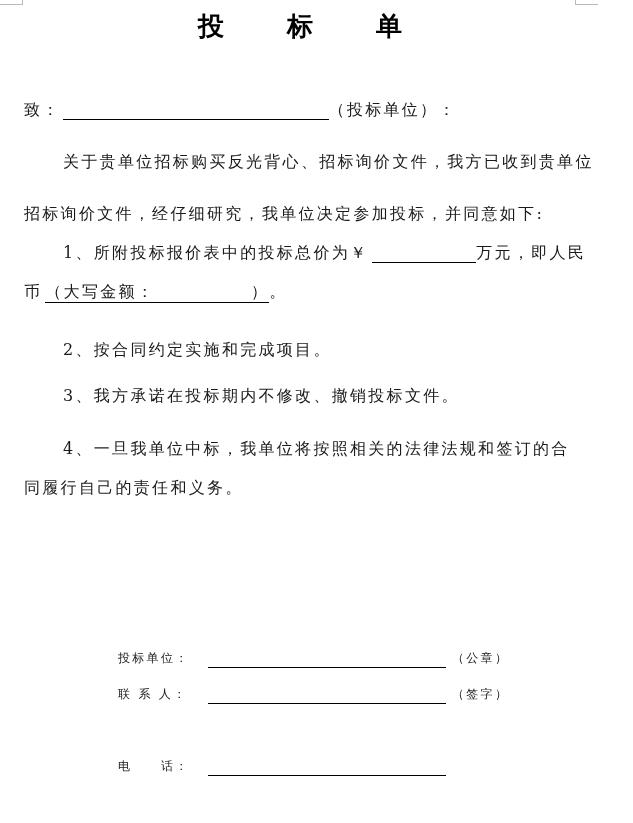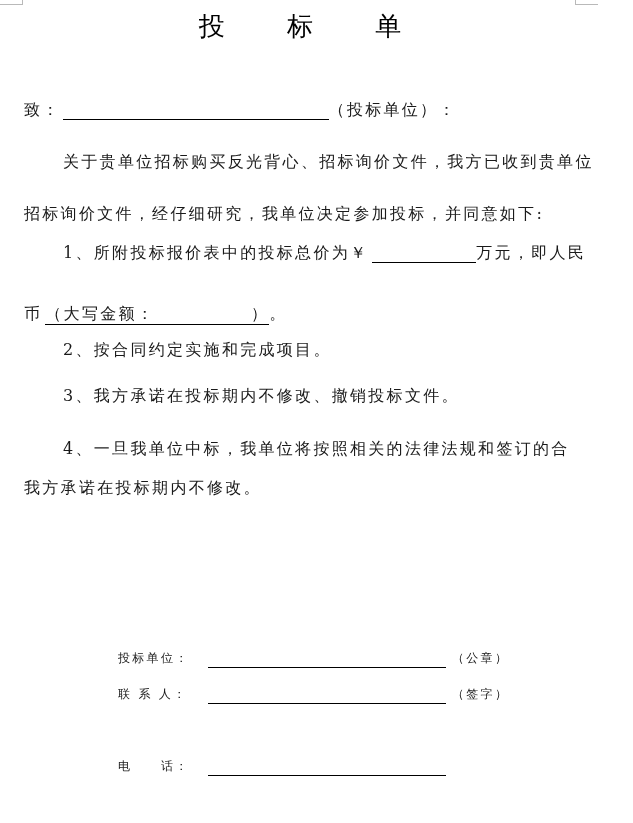--- a/index.html
+++ b/index.html
@@ -2,21 +2,21 @@
 <html><head>
 <meta charset="utf-8">
 <style>
   html, body { margin: 0; padding: 0; background: #ffffff; }
   body { width: 633px; height: 823px; position: relative; overflow: hidden;
          font-family: "DejaVu Serif", "Liberation Serif", serif; color: #1a1a1a; }
   .corner { position: absolute; border-color: #b9b9b9; border-style: solid; width: 22px; height: 4px; }
   .corner.tl { left: 0; top: 0; border-width: 0 1px 1px 0; }
   .corner.tr { left: 575px; top: 0; border-width: 0 0 1px 1px; }
   .title { position: absolute; top: 10px; left: 0; width: 600px; text-align: center;
-           font-size: 26px; font-weight: normal; letter-spacing: 27px; line-height: 32px; color: #000; padding-left: 27px; box-sizing: border-box; }
+           font-size: 26px; font-weight: bold; letter-spacing: 27px; line-height: 32px; color: #000; padding-left: 27px; box-sizing: border-box; }
   .line { position: absolute; left: 24px; font-size: 16px; letter-spacing: 2.3px; line-height: 20px; white-space: nowrap; }
   .blank { display: inline-block; border-bottom: 1.5px solid #000; height: 18px; vertical-align: bottom; }
   .sig { position: absolute; left: 118px; font-size: 12px; letter-spacing: 2.3px; line-height: 20px; white-space: nowrap; }
   .sig .lbl { display: inline-block; width: 90px; }
   .sig .blank { width: 238px; margin-right: 6px; }
 </style>
 </head>
 <body>
 
 <div class="corner tl"></div>
@@ -27,29 +27,29 @@
 <div class="line" style="top:100px;">
   <span>致：</span><span class="blank" style="width:266px; margin-left:2px;"></span><span>（投标单位）：</span>
 </div>
 
 <div class="line" style="top:152px; left:63px;">关于贵单位招标购买反光背心、招标询价文件，我方已收到贵单位</div>
 <div class="line" style="top:204px;">招标询价文件，经仔细研究，我单位决定参加投标，并同意如下:</div>
 
 <div class="line" style="top:243px; left:63px;">
   <span>1、所附投标报价表中的投标总价为￥</span><span class="blank" style="width:104px; margin-left:4px;"></span><span>万元，即人民</span>
 </div>
-<div class="line" style="top:282px;margin-top:22px;">
+<div class="line" style="top:282px;">
   <span>币</span><span style="display:inline-block; border-bottom:1.5px solid #000; width:224px; margin-left:3px; white-space:nowrap; position:relative;"><span>（大写金额：</span><span style="position:absolute; right:0;">）</span></span><span>。</span>
 </div>
 
 <div class="line" style="top:340px; left:63px;">2、按合同约定实施和完成项目。</div>
 <div class="line" style="top:386px; left:63px;">3、我方承诺在投标期内不修改、撤销投标文件。</div>
 
 <div class="line" style="top:439px; left:63px;">4、一旦我单位中标，我单位将按照相关的法律法规和签订的合</div>
-<div class="line" style="top:478px;">我方承诺在投标期内不修改。</div>
+<div class="line" style="top:478px;">同履行自己的责任和义务。</div>
 
 <div class="sig" style="top:648px;">
   <span class="lbl">投标单位：</span><span class="blank"></span><span>（公章）</span>
 </div>
 
 <div class="sig" style="top:684px;">
   <span class="lbl">联 系 人：</span><span class="blank"></span><span>（签字）</span>
 </div>
 
 <div class="sig" style="top:756px;">

